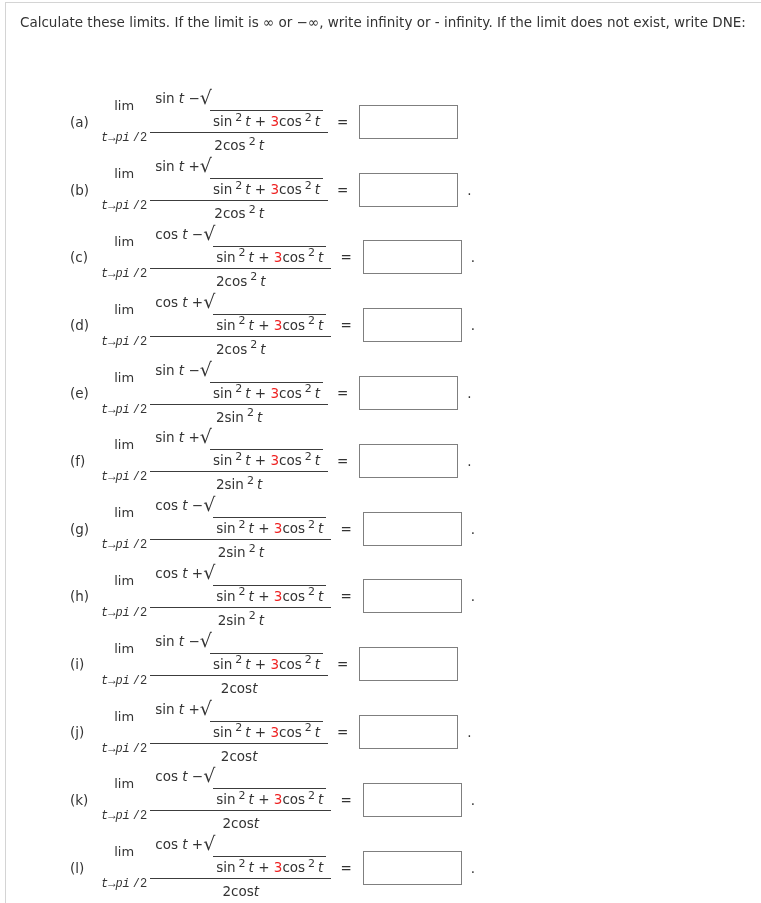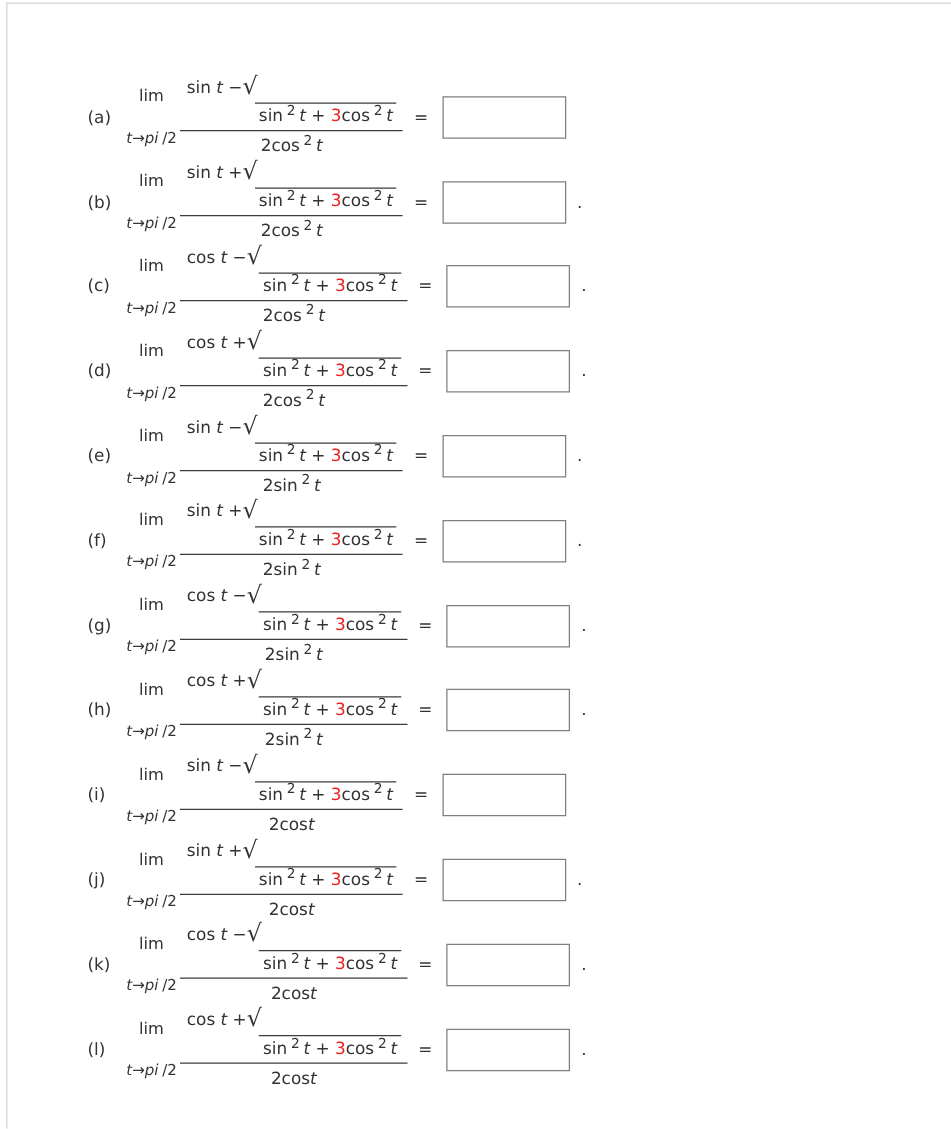--- a/index.html
+++ b/index.html
@@ -37,21 +37,21 @@
     display: flex;
     align-items: center;
     padding-left: 64px;
     font-size: 13.5px;
     white-space: nowrap;
   }
   .plabel { display: inline-block; width: 31px; }
   i { font-style: italic; }
   .lim { display: inline-block; text-align: center; margin-right: 3px; }
   .lim-top { display: block; font-size: 13px; line-height: 15px; }
-  .lim-sub { display: block; font-size: 12px; line-height: 14px; margin-top: 18px; }
+  .lim-sub { display: block; font-size: 12px; line-height: 14px; margin-top: 18px; font-family: Liberation Mono, monospace; }
   .lim-over { margin-left: 3px; }
   .frac { display: inline-block; text-align: center; }
   .num {
     display: block;
     padding: 0 5px 3px 5px;
     border-bottom: 1px solid var(--rule);
     line-height: 19px;
   }
   .den { display: block; padding-top: 3px; line-height: 18px; text-align: center; }
   sup {
@@ -90,20 +90,21 @@
     padding: 0 6px;
     outline: none;
   }
   .period { margin-left: 9px; }
   .period.hidden { visibility: hidden; }
 </style>
 </head>
 <body>
 
 <div class="page">
+  <p class="instruction">Calculate these limits. If the limit is ∞ or −∞, write infinity or - infinity. If the limit does not exist, write DNE:</p>
   <div class="problems">
   <div class="problem-row">
     <span class="plabel">(a)</span>
     <span class="lim">
       <span class="lim-top">lim</span>
       <span class="lim-sub"><i>t</i><span>→</span><i>pi</i><span class="lim-over">/2</span></span>
     </span>
     <span class="frac">
       <span class="num"><span>sin</span> <i>t</i> <span>−</span><span class="sqrt"><span class="sqrt-sym">√</span><span class="radicand"><span>sin</span><sup>2</sup><i>t</i> <span>+</span> <span class="red">3</span><span>cos</span><sup>2</sup><i>t</i></span></span></span>
       <span class="den"><span>2cos</span><sup>2</sup><i>t</i></span>

